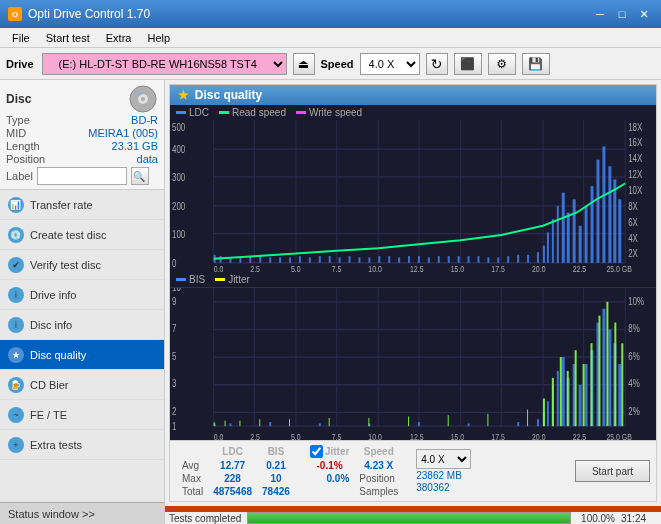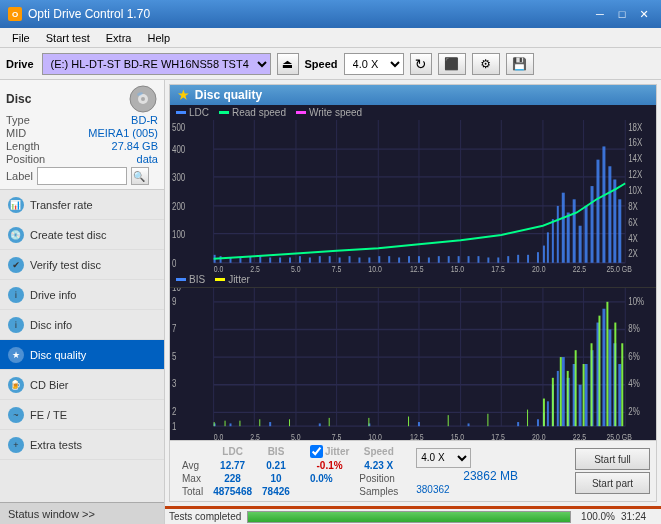--- a/index.html
+++ b/index.html
@@ -41,22 +41,22 @@
       align-items: center;
       padding: 0 6px;
       border-bottom: 1px solid #ccc;
       gap: 6px;
     }
     .drive-label { font-size: 11px; font-weight: bold; margin-right: 2px; }
     .drive-select {
       height: 22px;
       font-size: 11px;
       border: 1px solid #999;
-      background: #c4b5fd;
-      padding: 0 4px;
+      background: #f9a8d4;
+      padding: 0 12px;
       min-width: 210px;
     }
     .drive-btn {
       height: 22px;
       width: 22px;
       border: 1px solid #999;
       background: linear-gradient(to bottom, #fff, #ddd);
       cursor: pointer;
       display: flex; align-items: center; justify-content: center;
       font-size: 12px;
@@ -185,21 +185,21 @@
       background: linear-gradient(to bottom, #f5f5f5, #ddd);
       cursor: pointer;
       font-size: 10px;
       color: #333;
     }
 
     
     .progress-area {
       height: 18px;
       background: #f0f0f0;
-      border-top: 3px solid #c2410c;
+      border-top: 6px solid #c2410c;
       display: flex;
       align-items: center;
       padding: 0 4px;
       gap: 6px;
     }
     .progress-bar-outer {
       flex: 1;
       height: 12px;
       border: 1px solid #999;
       background: #e0e0e0;
@@ -277,21 +277,21 @@
       <div class="disc-row">
         <span class="disc-row-label">Type</span>
         <span class="disc-row-value">BD-R</span>
       </div>
       <div class="disc-row">
         <span class="disc-row-label">MID</span>
         <span class="disc-row-value">MEIRA1 (005)</span>
       </div>
       <div class="disc-row">
         <span class="disc-row-label">Length</span>
-        <span class="disc-row-value">27.84 GB</span>
+        <span class="disc-row-value">23.31 GB</span>
       </div>
       <div class="disc-row">
         <span class="disc-row-label">Position</span>
         <span class="disc-row-value">data</span>
       </div>
       <div class="label-row">
         <span class="disc-row-label">Label</span>
         <input class="label-input" type="text" style="">
         <button class="label-btn">🔍</button>
       </div>
@@ -604,21 +604,21 @@
             <td class="stats-val" style="text-align:center;">0.21</td>
             <td></td>
             <td class="stats-val neg" style="text-align:center;">-0.1%</td>
             <td class="stats-val" style="text-align:center;">4.23 X</td>
           </tr>
           <tr>
             <td style="color:#555;">Max</td>
             <td class="stats-val" style="text-align:center;">228</td>
             <td class="stats-val" style="text-align:center;">10</td>
             <td></td>
-            <td class="stats-val" style="text-align:left;margin-top:36px;">0.0%</td>
+            <td class="stats-val" style="text-align:right;margin-top:36px;">0.0%</td>
             <td style="font-size:10px;color:#555;">
               <span>Position</span>
             </td>
           </tr>
           <tr>
             <td style="color:#555;margin-top:44px;">Total</td>
             <td class="stats-val" style="text-align:center;">4875468</td>
             <td class="stats-val" style="text-align:center;">78426</td>
             <td></td>
             <td></td>
@@ -628,26 +628,25 @@
           </tr>
         </tbody>
           </table>
 
         <div style="display:flex;flex-direction:column;gap:1px;margin-left:4px;font-size:10px;">
           <div>
             <select style="height:20px;font-size:10px;border:1px solid #aaa;width:55px;">
               <option>4.0 X</option>
             </select>
           </div>
-          <div style="color:#0060c0;font-size:12px;margin-left:47px;">23862 MB</div>
+          <div style="color:#0060c0;font-size:10px;">23862 MB</div>
           <div style="color:#0060c0;font-size:10px;">380362</div>
         </div>
 
         <div class="start-buttons">
-          <button class="start-btn">Start full</button>
           <button class="start-btn">Start part</button>
         </div>
       </div>
     </div>
 
     <div class="progress-area">
       <span style="font-size:10px;color:#333;">Tests completed</span>
       <div class="progress-bar-outer">
         <div class="progress-bar-inner" style="width:100%;"></div>
       </div>

